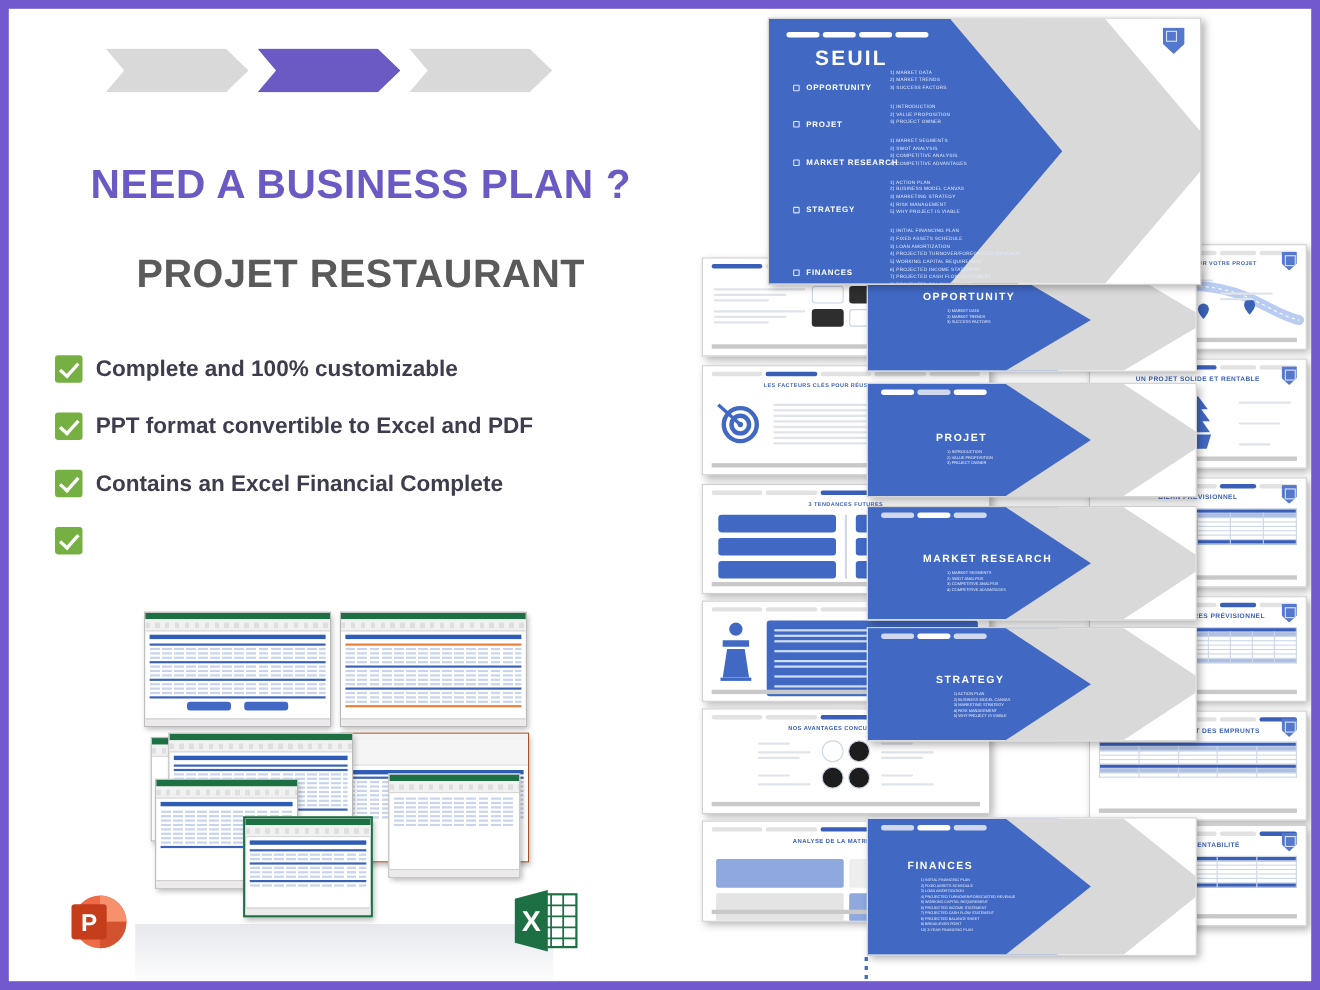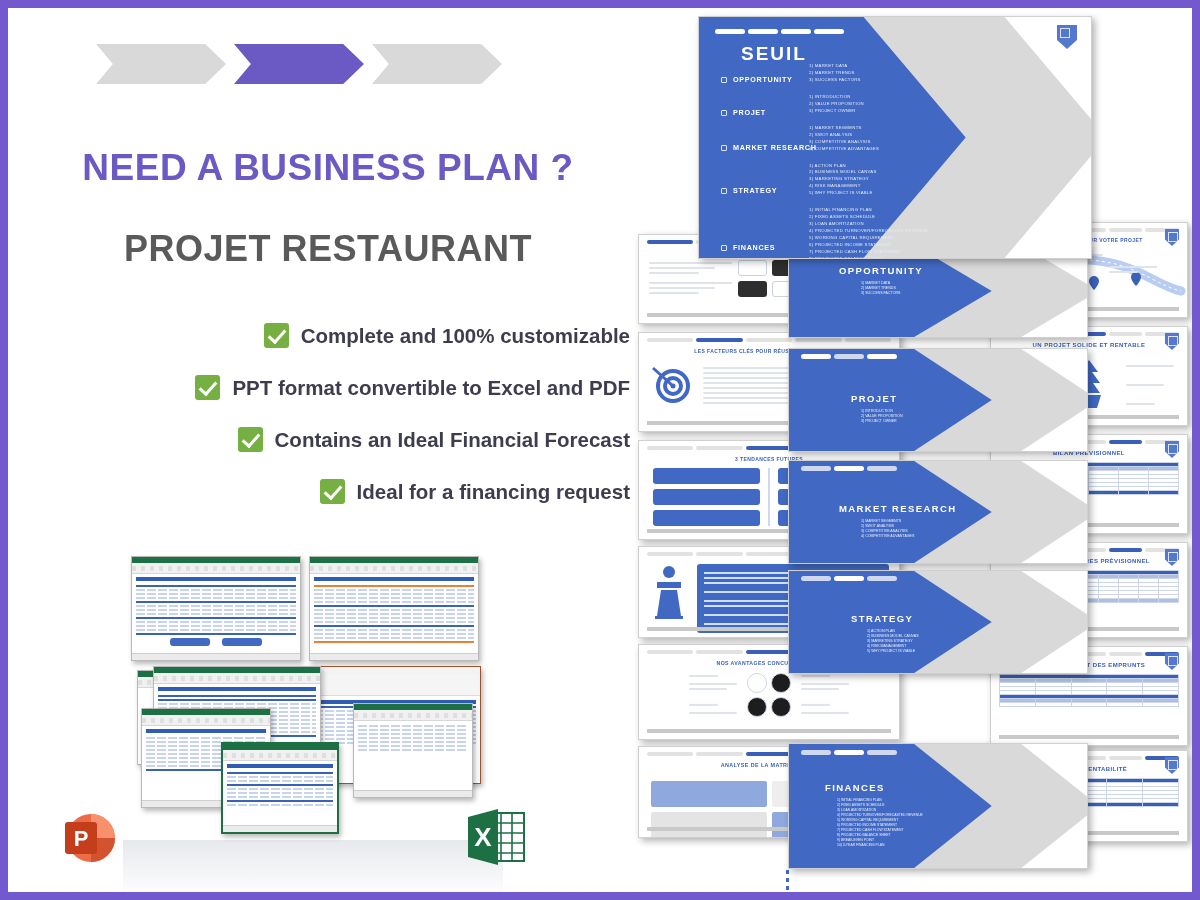--- a/index.html
+++ b/index.html
@@ -34,21 +34,21 @@
     font-size:37px; font-weight:bold; color:#6b5ac4;
     letter-spacing:0.5px; text-align:center; line-height:1.1;
   }
   #title-sub {
     margin-top:40px; font-size:36px; font-weight:bold; color:#5a5a5a;
     letter-spacing:0.5px; text-align:center; line-height:1.1;
   }
 
   
   #bullets { position:absolute; left:42px; top:315px; width:580px; }
-  .bullet { display:flex; align-items:center; margin-bottom:27px;justify-content:flex-end; }
+  .bullet { display:flex; align-items:center; margin-bottom:27px; }
   .check-box {
     width:25px; height:25px; flex:0 0 25px;
     background:#76b043; border-radius:3px;
     position:relative; margin-right:12px;
   }
   .check-box:after {
     content:""; position:absolute;
     left:8px; top:3px; width:7px; height:14px;
     border:solid #ffffff; border-width:0 3.2px 3.2px 0;
     transform:rotate(42deg);
@@ -168,25 +168,24 @@
     <div class="bullet">
       <span class="check-box"></span>
       <span class="bullet-text">Complete and 100% customizable</span>
     </div>
     <div class="bullet">
       <span class="check-box"></span>
       <span class="bullet-text">PPT format convertible to Excel and PDF</span>
     </div>
     <div class="bullet">
       <span class="check-box"></span>
-      <span class="bullet-text">Contains an Ideal Financial Forecast</span>
+      <span class="bullet-text">Contains an Excel Financial Complete</span>
     </div>
     <div class="bullet">
       <span class="check-box"></span>
-      <span class="bullet-text">Ideal for a financing request</span>
     </div>
   </div>
 
   <div id="excel-collage">
 
     <div class="xl" style="left:18px; top:8px; width:170px; height:105px;">
       <div class="xl-title"></div>
         <div class="xl-ribbon"></div>
       <div class="xl-bar"></div>
       <div class="xl-rows" style="padding-top:2px;">

